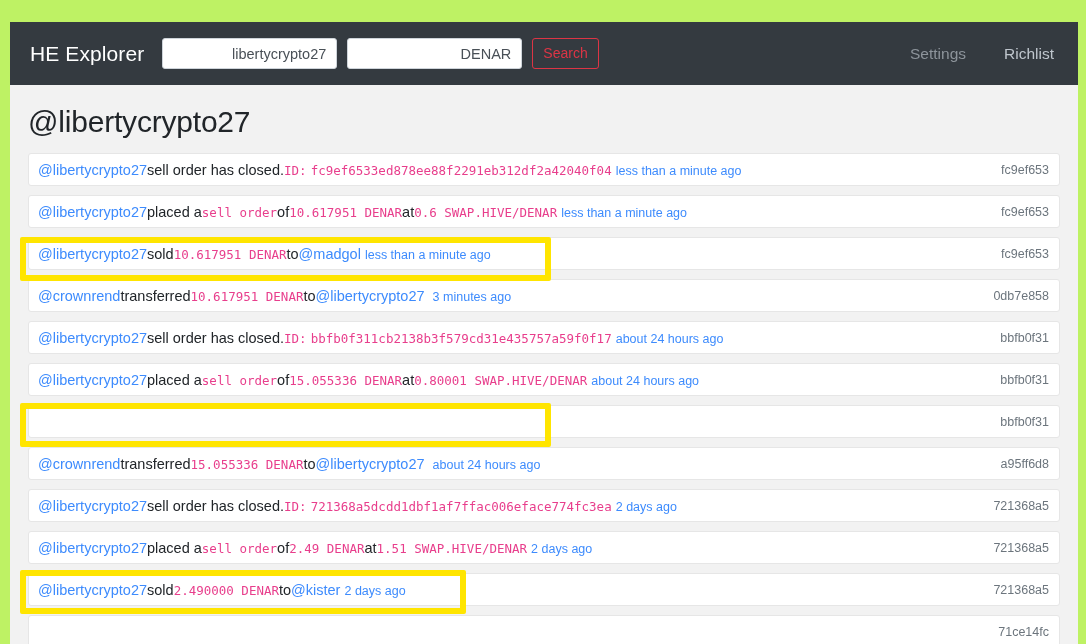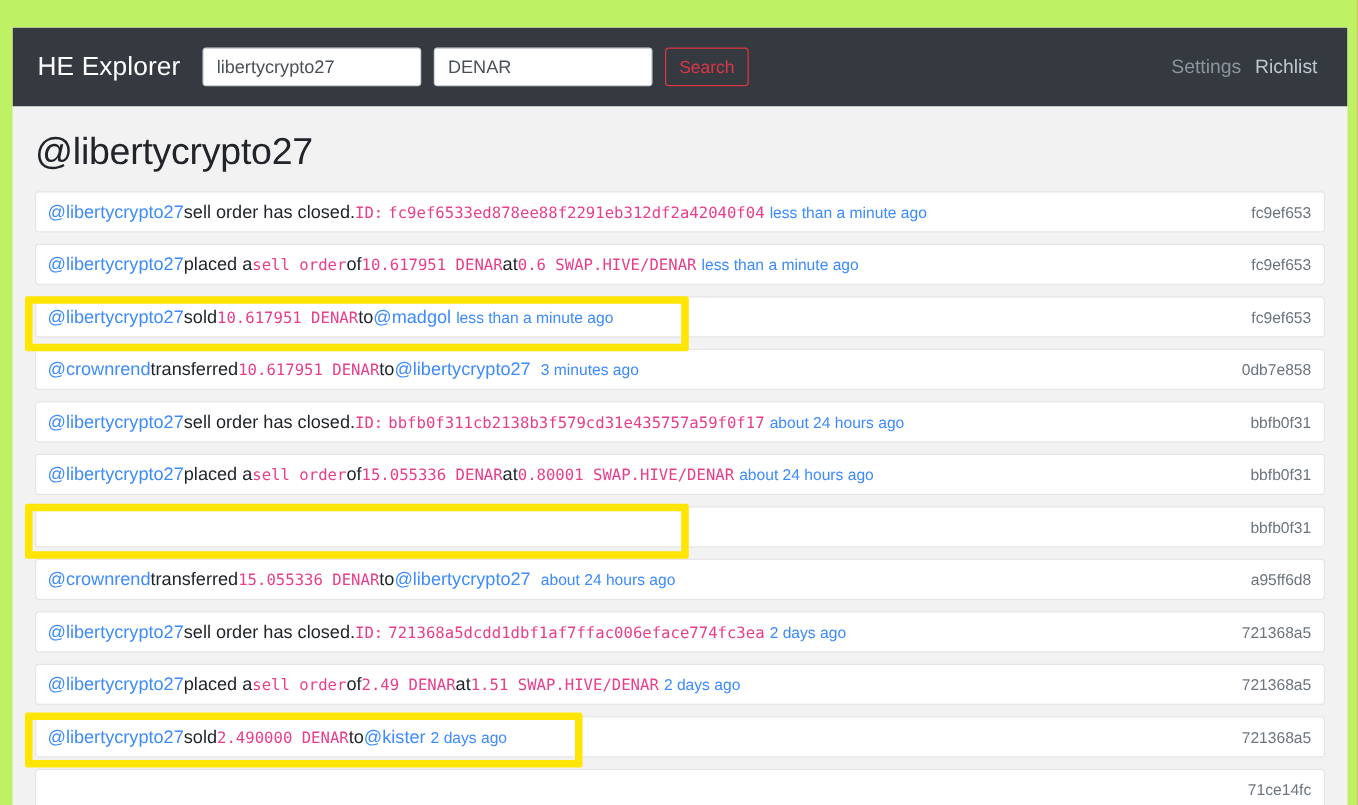--- a/index.html
+++ b/index.html
@@ -45,40 +45,41 @@
     height: 31px;
     border: 1px solid #ced4da;
     border-radius: 3px;
     background: #fff;
     font-family: "Liberation Sans", sans-serif;
     font-size: 14.5px;
     color: #495057;
     padding: 0 10px;
     box-sizing: border-box;
     outline: none;
+    text-align: right;
   }
   .nav-input.acct { width: 175px; }
   .nav-input.sym  { width: 175px; }
   .search-btn {
     height: 31px;
     padding: 0 10px;
     background: transparent;
     border: 1px solid #dc3545;
     border-radius: 3px;
     color: #dc3545;
     font-family: "Liberation Sans", sans-serif;
     font-size: 14px;
     cursor: pointer;
     line-height: 29px;
   }
   .nav-right {
     margin-left: auto;
     display: flex;
     align-items: flex-end;
-    gap: 11px;
+    gap: 38px;
     padding-right: 6px;
   }
   .nav-link {
     font-size: 15.5px;
     text-decoration: none;
     white-space: nowrap;
   }
   .nav-link.muted  { color: #8d949b; }
   .nav-link.active { color: #bfc6cd; }
 

